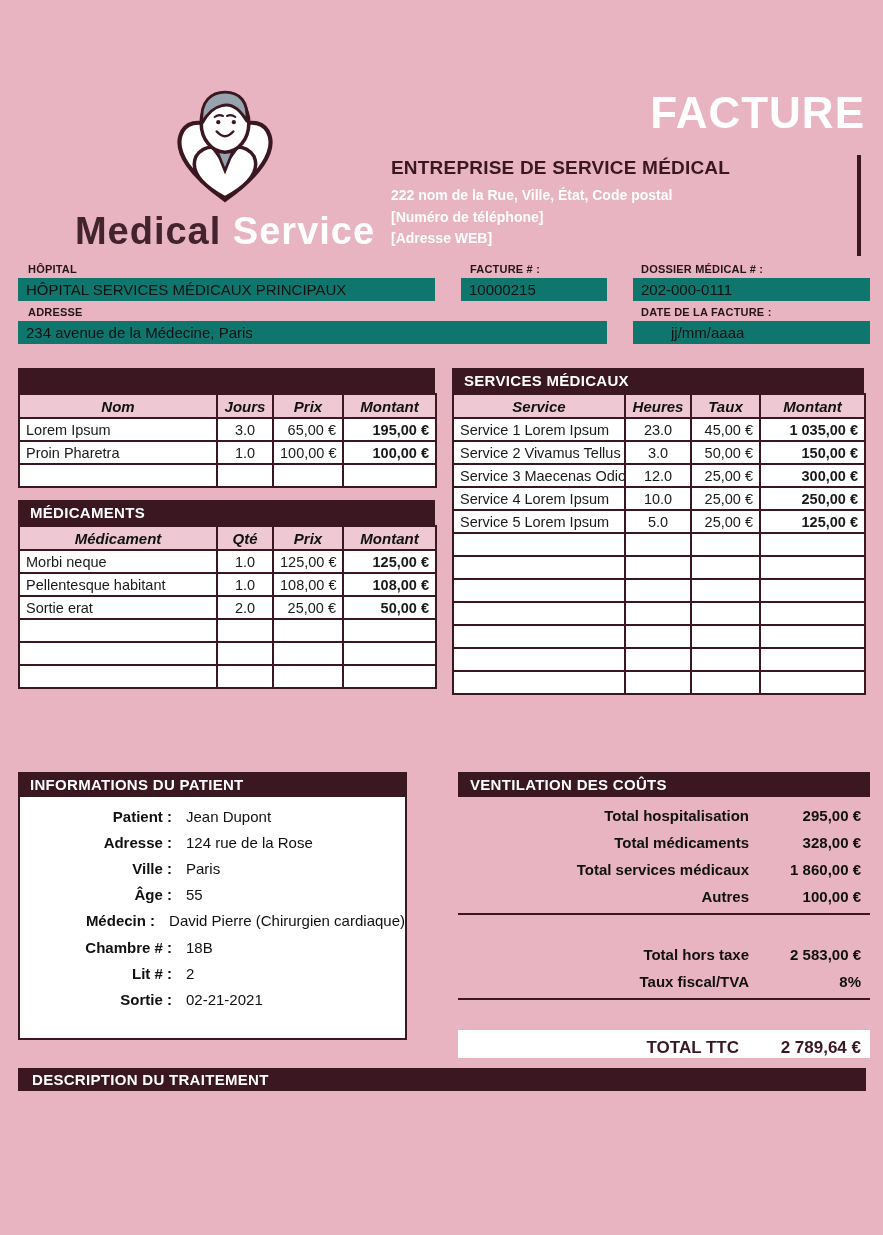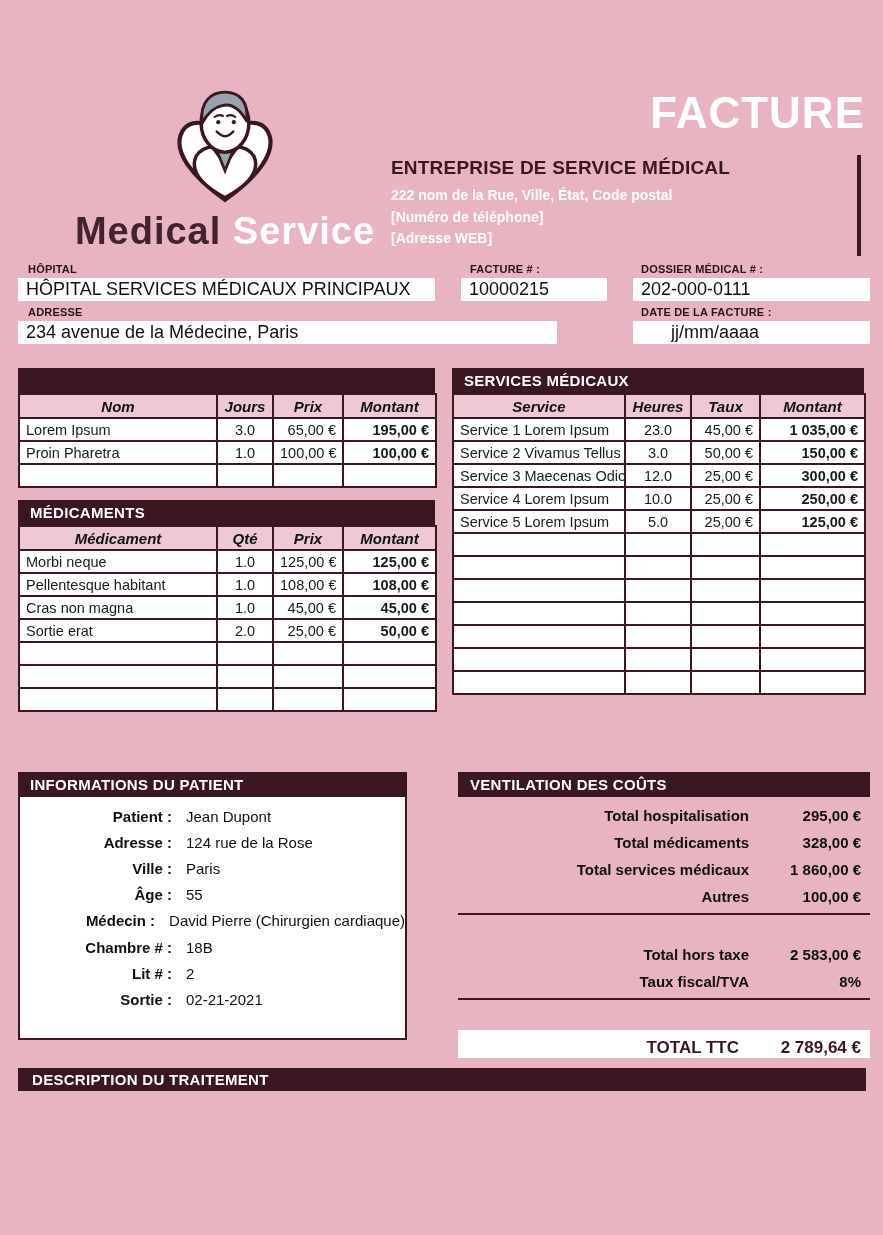--- a/index.html
+++ b/index.html
@@ -32,22 +32,22 @@
     position:absolute;top:155px;right:22px;width:470px;
     border-right:4px solid var(--maroon);
     padding:2px 18px 6px 0;text-align:left;
   }
   .company-name{font-size:19px;font-weight:700;color:var(--maroon);letter-spacing:0.2px;margin-bottom:6px;}
   .company-line{font-size:14px;font-weight:700;color:#ffffff;line-height:1.55;}
 
   
   .field-label{position:absolute;font-size:11px;font-weight:700;color:#26141a;letter-spacing:0.2px;}
   .field-box{
-    position:absolute;height:23px;background:#ffffff;border:none;
-    font-family:"Liberation Sans",sans-serif;font-size:18px;color:#111;
+    position:absolute;height:23px;background:#0f766e;border:none;
+    font-family:"Liberation Sans",sans-serif;font-size:15px;color:#111;
     padding:0 8px;line-height:23px;display:block;
   }
 
   
   .tbl-block{position:absolute;}
   .tbl-bar{
     height:25px;background:var(--maroon);color:#fff;
     font-size:15px;font-weight:700;letter-spacing:0.3px;
     display:flex;align-items:center;padding:0 12px;
   }
@@ -130,21 +130,21 @@
   <div class="field-label" style="left:28px;top:263px;">HÔPITAL</div>
   <input class="field-box" style="left: 18px; top: 278px; width: 417px;" value="HÔPITAL SERVICES MÉDICAUX PRINCIPAUX">
 
   <div class="field-label" style="left:470px;top:263px;">FACTURE # :</div>
   <input class="field-box" style="left: 461px; top: 278px; width: 146px;" value="10000215">
 
   <div class="field-label" style="left:641px;top:263px;">DOSSIER MÉDICAL # :</div>
   <input class="field-box" style="left: 633px; top: 278px; width: 237px;" value="202-000-0111">
 
   <div class="field-label" style="left:28px;top:306px;">ADRESSE</div>
-  <input class="field-box" style="left: 18px; top: 321px; width: 539px;" value="234 avenue de la Médecine, Paris">
+  <input class="field-box" style="left: 18px; top: 321px; width: 589px;" value="234 avenue de la Médecine, Paris">
 
   <div class="field-label" style="left:641px;top:306px;">DATE DE LA FACTURE :</div>
   <input class="field-box" style="left: 633px; top: 321px; width: 237px; padding-left: 38px;" value="jj/mm/aaaa">
 
   <div class="tbl-block" style="left:18px;top:368px;width:417px;">
     <div class="tbl-bar"></div>
     <table class="inv-table">
       <colgroup>
           <col style="width:198px">
           <col style="width:56px">
@@ -206,26 +206,20 @@
             <td class="c-price">125,00 €</td>
             <td class="c-amount">125,00 €</td>
           </tr>
           <tr>
             <td class="c-name">Pellentesque habitant</td>
             <td class="c-qty">1.0</td>
             <td class="c-price">108,00 €</td>
             <td class="c-amount">108,00 €</td>
           </tr>
           <tr>
-            <td class="c-name">Cras non magna</td>
-            <td class="c-qty">1.0</td>
-            <td class="c-price">45,00 €</td>
-            <td class="c-amount">45,00 €</td>
-          </tr>
-          <tr>
             <td class="c-name">Sortie erat</td>
             <td class="c-qty">2.0</td>
             <td class="c-price">25,00 €</td>
             <td class="c-amount">50,00 €</td>
           </tr>
           <tr>
             <td class="c-name"></td>
             <td class="c-qty"></td>
             <td class="c-price"></td>
             <td class="c-amount"></td>

